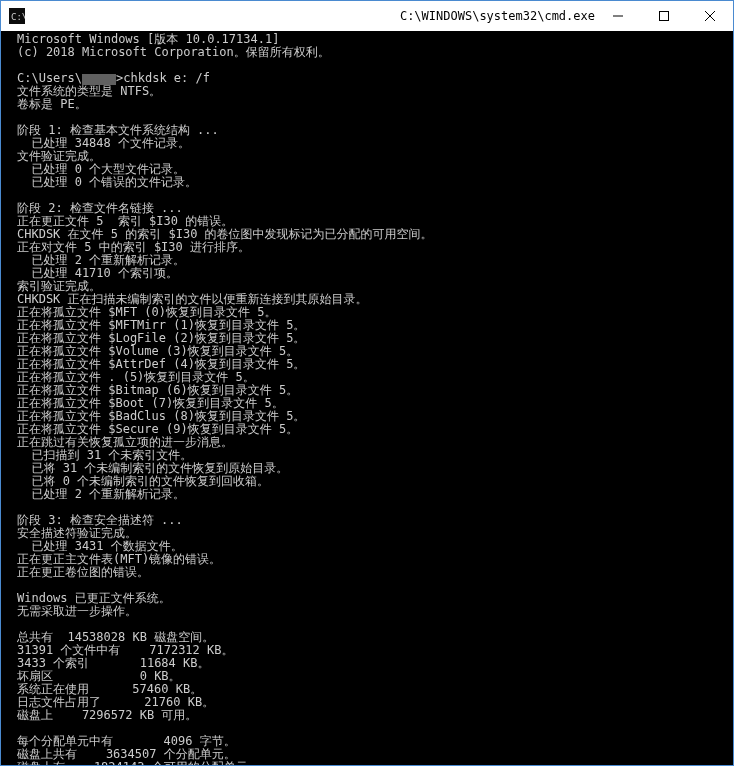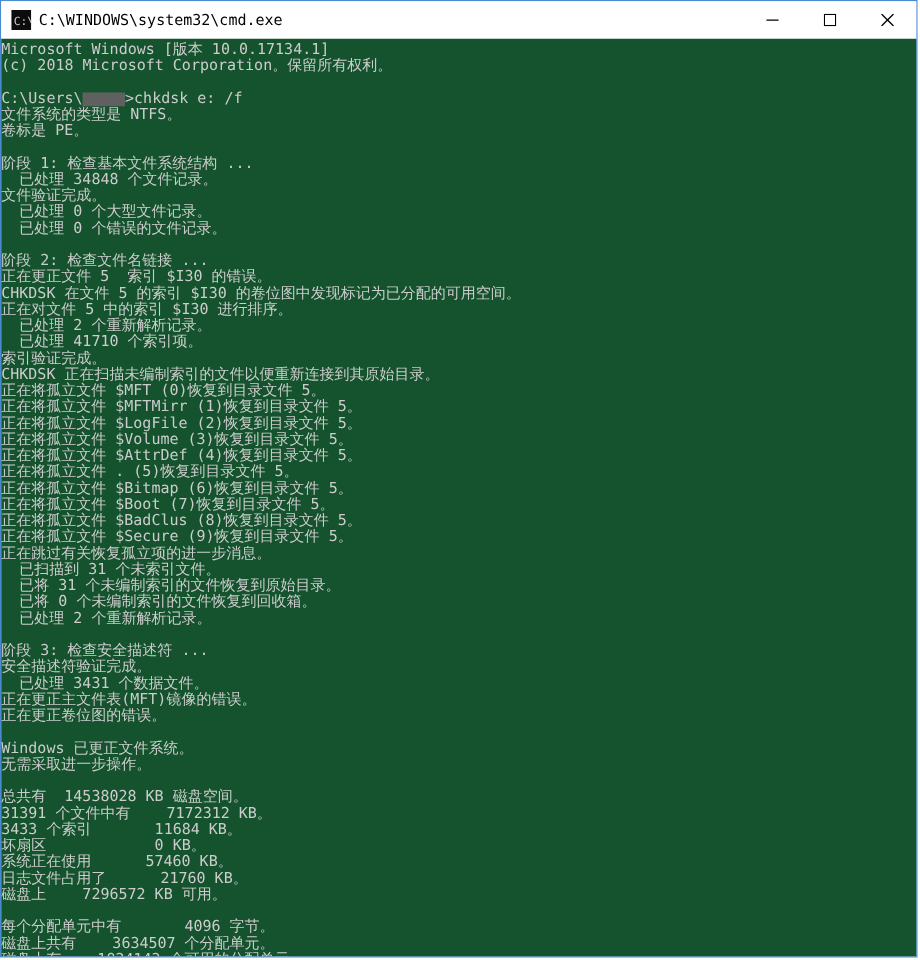--- a/index.html
+++ b/index.html
@@ -34,38 +34,39 @@
     align-items: center;
     justify-content: center;
   }
   .titlebar .icon svg { width: 16px; height: 16px; }
   .titlebar .title {
     flex: 1;
     font-size: 12px;
     color: #000;
     white-space: nowrap;
     overflow: hidden;
+    text-align: right;
   }
   .titlebar .btns { display: flex; height: 100%; }
   .titlebar .btn {
     width: 46px;
     height: 100%;
     display: flex;
     align-items: center;
     justify-content: center;
     color: #000;
   }
   .titlebar .btn svg { width: 10px; height: 10px; stroke: #000; stroke-width: 1; fill: none; }
   .terminal {
     flex: 1;
-    background: #14532d;
+    background: #000000;
     color: #cccccc;
     font-size: 12px;
     line-height: 13px;
-    padding: 2px 0;
+    padding: 2px 16px;
     white-space: pre;
     overflow: hidden;
     font-family: "NSimSun", "SimSun", "Consolas", monospace;
     letter-spacing: 0px;
   }
   .terminal .line { display: block; min-height: 13px; }
   .redact {
     display: inline-block;
     width: 34px;
     height: 11px;

